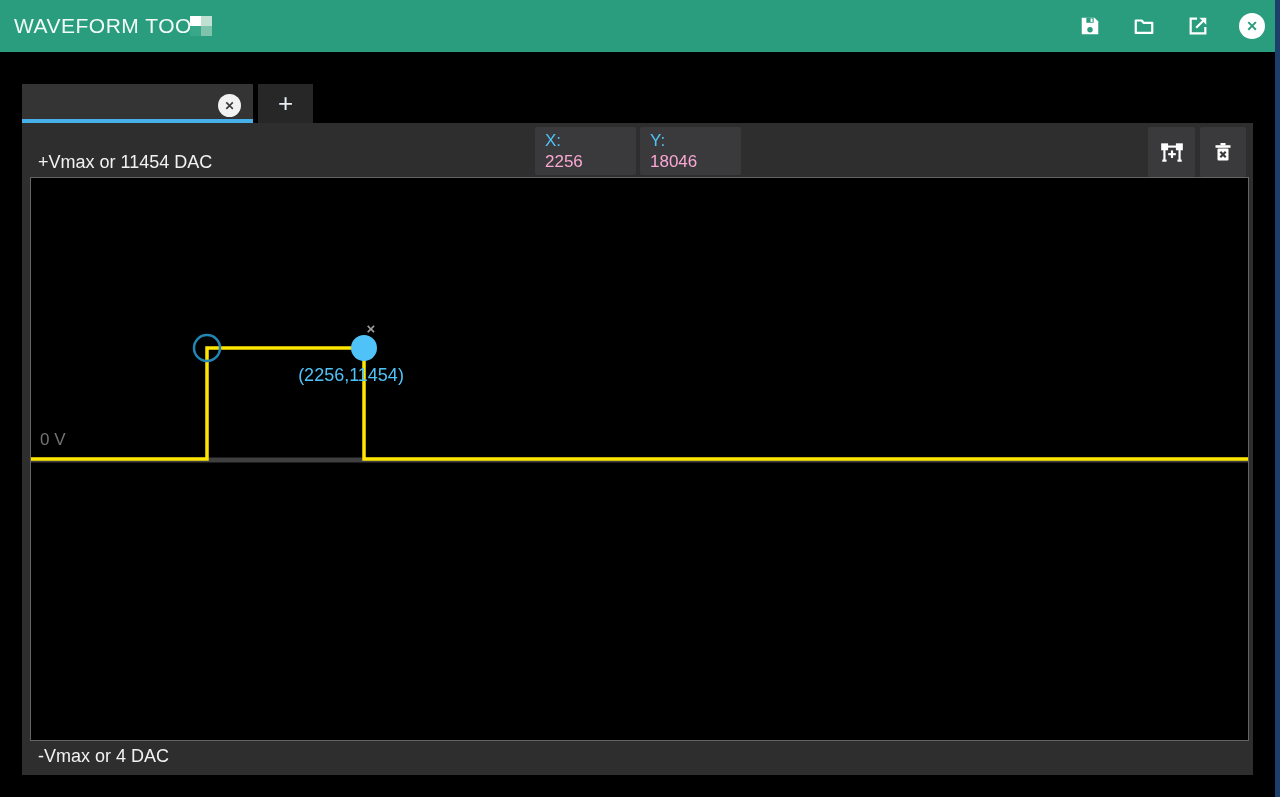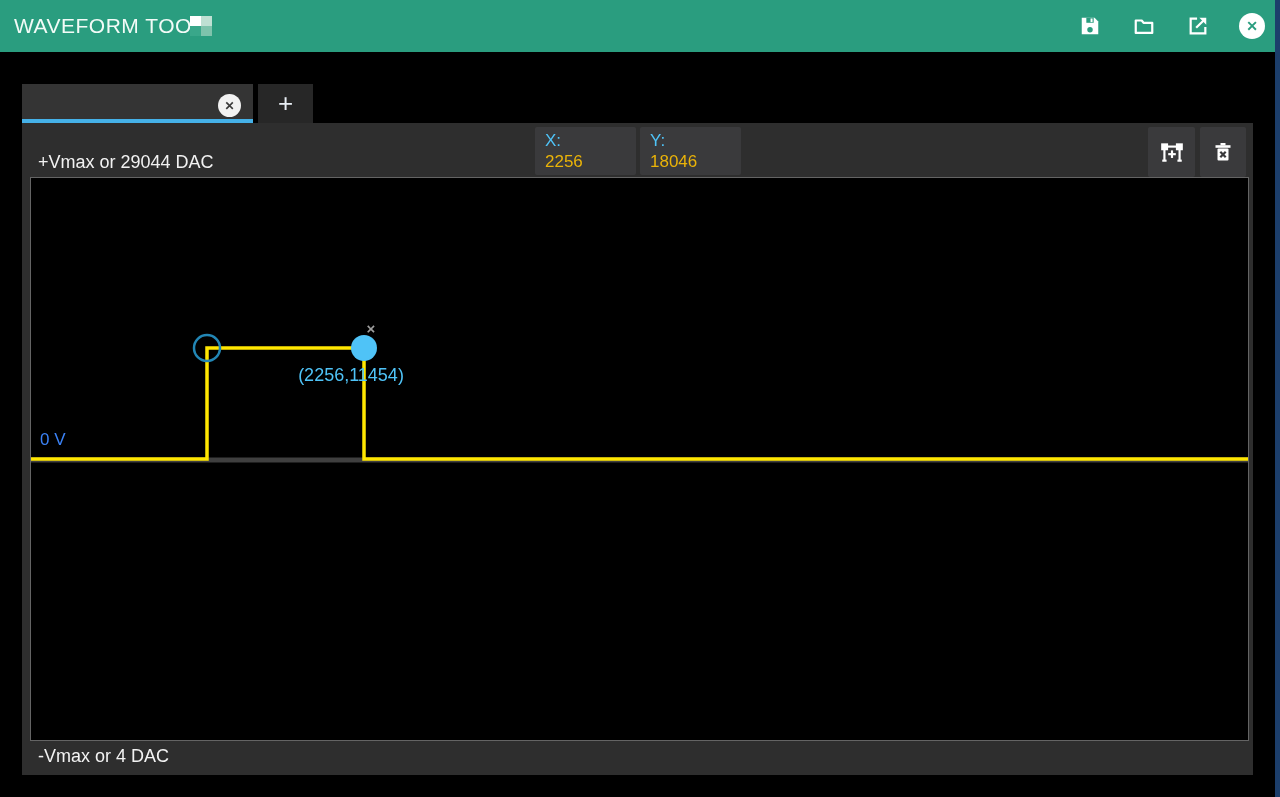--- a/index.html
+++ b/index.html
@@ -21,27 +21,27 @@
     background:#f2f2f2;color:#3a3a3a;font-size:12px;font-weight:bold;display:flex;
     align-items:center;justify-content:center;cursor:pointer;}
   .tab-new{left:258px;width:55px;background:#272727;color:#e8eef4;font-size:26px;font-weight:300;
     display:flex;align-items:center;justify-content:center;cursor:pointer;}
   
   .panel{position:absolute;left:22px;top:123px;width:1231px;height:652px;background:#2e2e2e;}
   .scale-label{position:absolute;color:#f2f2f2;font-size:18px;}
   .field{position:absolute;top:4px;width:101px;height:48px;background:#3a3a3c;border-radius:2px;
     padding:4px 0 0 10px;box-sizing:border-box;cursor:text;}
   .field .flabel{display:block;color:#4fc3f7;font-size:17px;line-height:20px;}
-  .field .fvalue{display:block;color:#eab308;font-size:17px;line-height:22px;}
+  .field .fvalue{display:block;color:#f9a8d4;font-size:17px;line-height:22px;}
   .tool-btn{position:absolute;top:4px;height:50px;background:#3a3a3c;border-radius:2px;
     display:flex;align-items:center;justify-content:center;cursor:pointer;}
   
   .wave-canvas{position:absolute;left:8px;top:54px;width:1217px;height:562px;background:#000;
     border:1px solid #646464;cursor:crosshair;}
-  .zero-label{position:absolute;left:9px;top:252px;color:#3b82f6;font-size:17px;}
+  .zero-label{position:absolute;left:9px;top:252px;color:#737373;font-size:17px;}
   svg text{font-family:"Liberation Sans",sans-serif;}
   .right-strip{position:absolute;right:0;top:0;width:5px;height:797px;background:#1c3e6b;}
 </style>
 </head>
 <body>
 
 <div class="header">
   <span class="header-title">WAVEFORM TOOL</span>
   <span class="logo">
     <span style="left:0;top:0;background:#ffffff"></span>
@@ -77,21 +77,21 @@
 </div>
 
 <div class="tab tab-active">
   <span></span>
   <div class="tab-close">✕</div>
 </div>
 <div class="tab tab-new">+</div>
 
 <div class="panel">
 
-  <span class="scale-label" style="left:16px;top:29px">+Vmax or 29044 DAC</span>
+  <span class="scale-label" style="left:16px;top:29px">+Vmax or 11454 DAC</span>
 
   <div class="field" style="left:513px">
     <span class="flabel">X:</span>
     <span class="fvalue">2256</span>
   </div>
   <div class="field" style="left:618px">
     <span class="flabel">Y:</span>
     <span class="fvalue">18046</span>
   </div>
 

